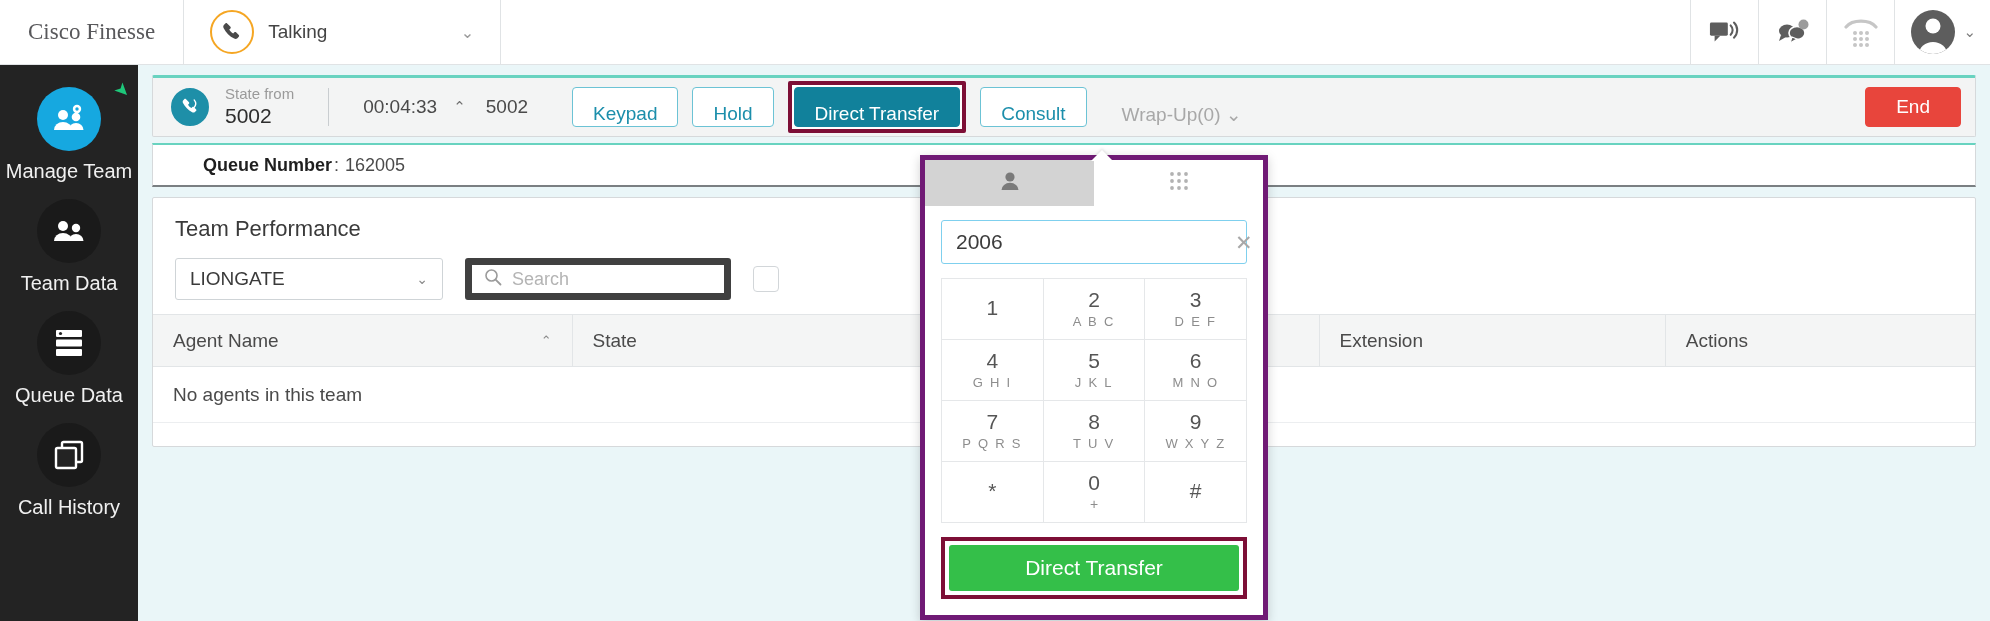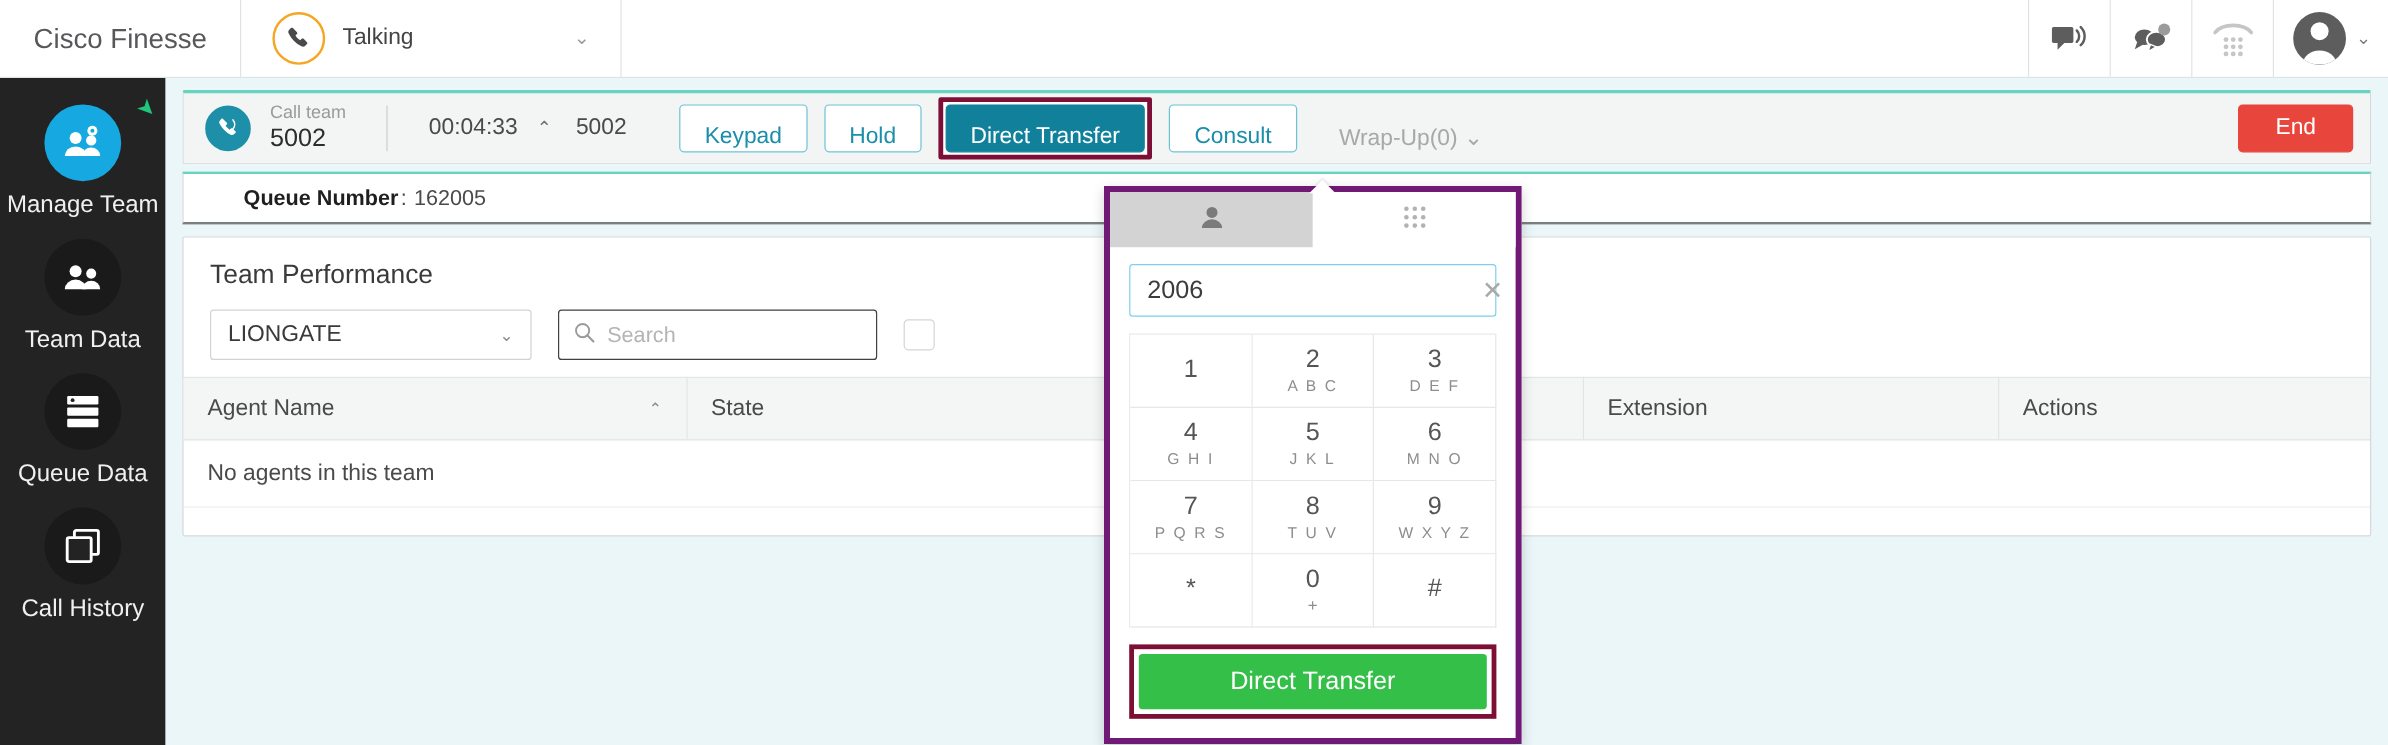--- a/index.html
+++ b/index.html
@@ -40,20 +40,21 @@
   .cisco-word {
     color: #00aeef; font-size: 20px; font-weight: 400;
     letter-spacing: 1.5px; line-height: 1;
     font-family: "DejaVu Sans", sans-serif;
   }
   .app-title {
     display: flex; align-items: center;
     padding: 14px 28px;
     font-size: 23px; color: #58585b; font-weight: 400;
     white-space: nowrap;
+    font-family: Liberation Serif, serif;
   }
   .state-cell {
     display: flex; align-items: center; gap: 14px;
     padding: 0 26px;
     border-left: 1px solid #e0e3e5;
     border-right: 1px solid #e0e3e5;
     min-width: 318px;
     position: relative;
   }
   .phone-circle {
@@ -217,21 +218,21 @@
     width: 268px; height: 42px;
     border: 1px solid #cfd4d7; border-radius: 3px;
     display: flex; align-items: center; justify-content: space-between;
     padding: 0 14px;
     font-size: 19px; color: #3a3a3a;
     background: #fff; cursor: pointer;
   }
   .select-box .cv { color: #8b8b8b; font-size: 14px; }
   .search-box {
     width: 266px; height: 42px;
-    border: 1px solid #404040; border-radius: 3px;
+    border: 7px solid #404040; border-radius: 3px;
     display: flex; align-items: center; gap: 10px;
     padding: 0 12px; background: #fff;
   }
   .search-box input {
     border: none; outline: none; font-size: 18px;
     color: #444; width: 100%;
     font-family: "Liberation Sans", sans-serif;
     background: transparent;
   }
   .search-box input::placeholder { color: #b4b4b4; }
@@ -462,21 +463,21 @@
   <div class="main">
 
     <div class="call-panel">
       <div class="call-icon-circle">
         <svg width="20" height="20" viewBox="0 0 24 24">
           <path fill="#ffffff" d="M7 2.5c-.5-.5-1.2-.5-1.7 0L4 4c-.9.9-1 2.2-.4 3.3 2.4 4.7 6.3 8.6 11 11 1.1.6 2.4.5 3.3-.4l1.5-1.3c.5-.5.5-1.2 0-1.7l-2.8-2.8c-.5-.5-1.2-.5-1.7 0l-1.2 1.2c-1.7-1-3.1-2.4-4.1-4.1l1.2-1.2c.5-.5.5-1.2 0-1.7L7 2.5z"></path>
           <path d="M17 3.5 a7 7 0 0 1 0 9" stroke="#ffffff" stroke-width="1.6" fill="none" stroke-linecap="round"></path>
         </svg>
       </div>
       <div class="call-from">
-        <div class="lbl">Call team</div>
+        <div class="lbl">State from</div>
         <div class="num">5002</div>
       </div>
 
       <div class="vdiv"></div>
 
       <span class="timer">00:04:33</span>
       <span class="timer-caret">⌃</span>
       <span class="ext-num">5002</span>
 
       <button class="btn">Keypad</button>

